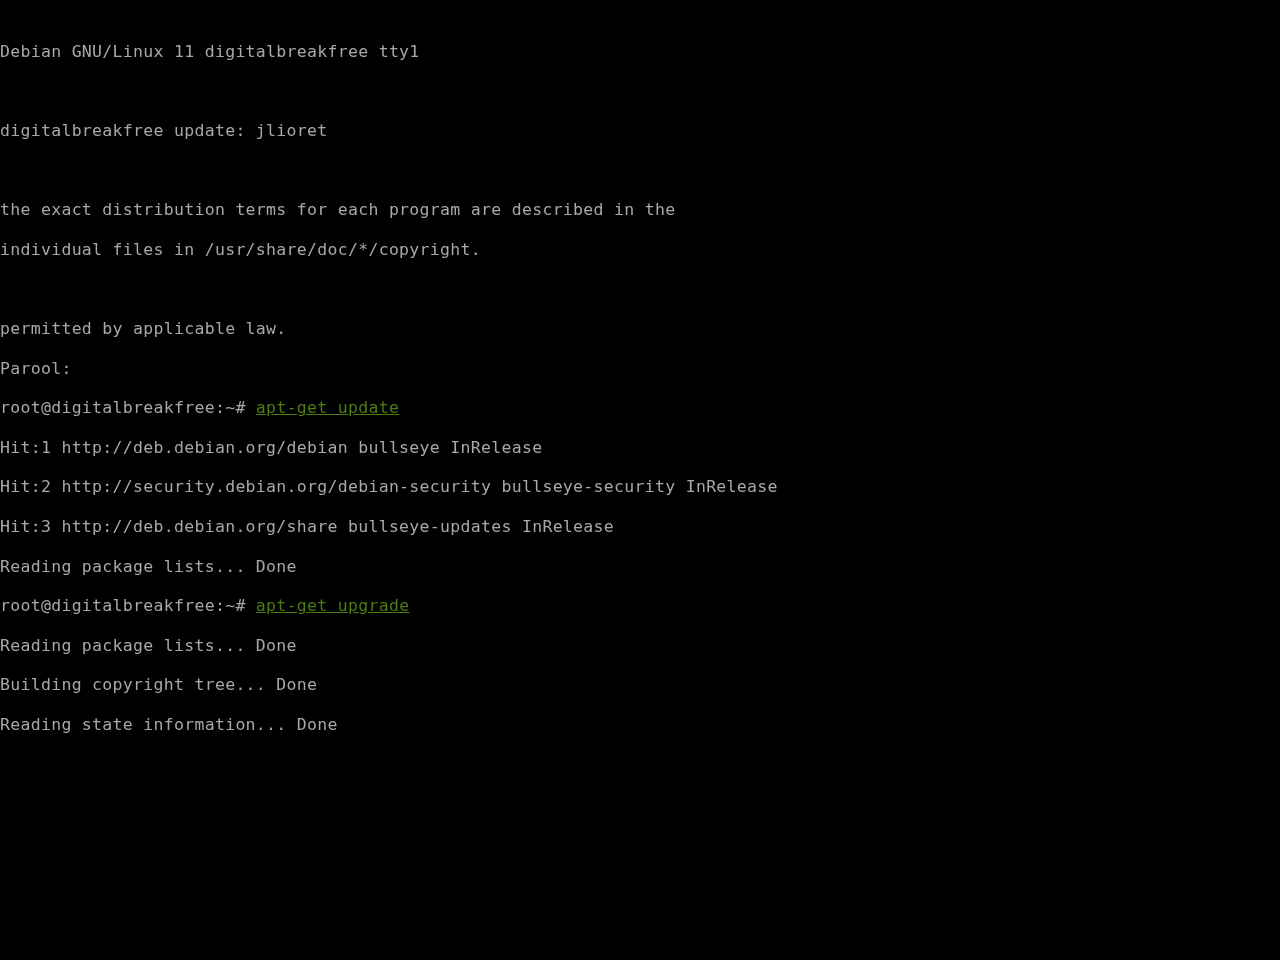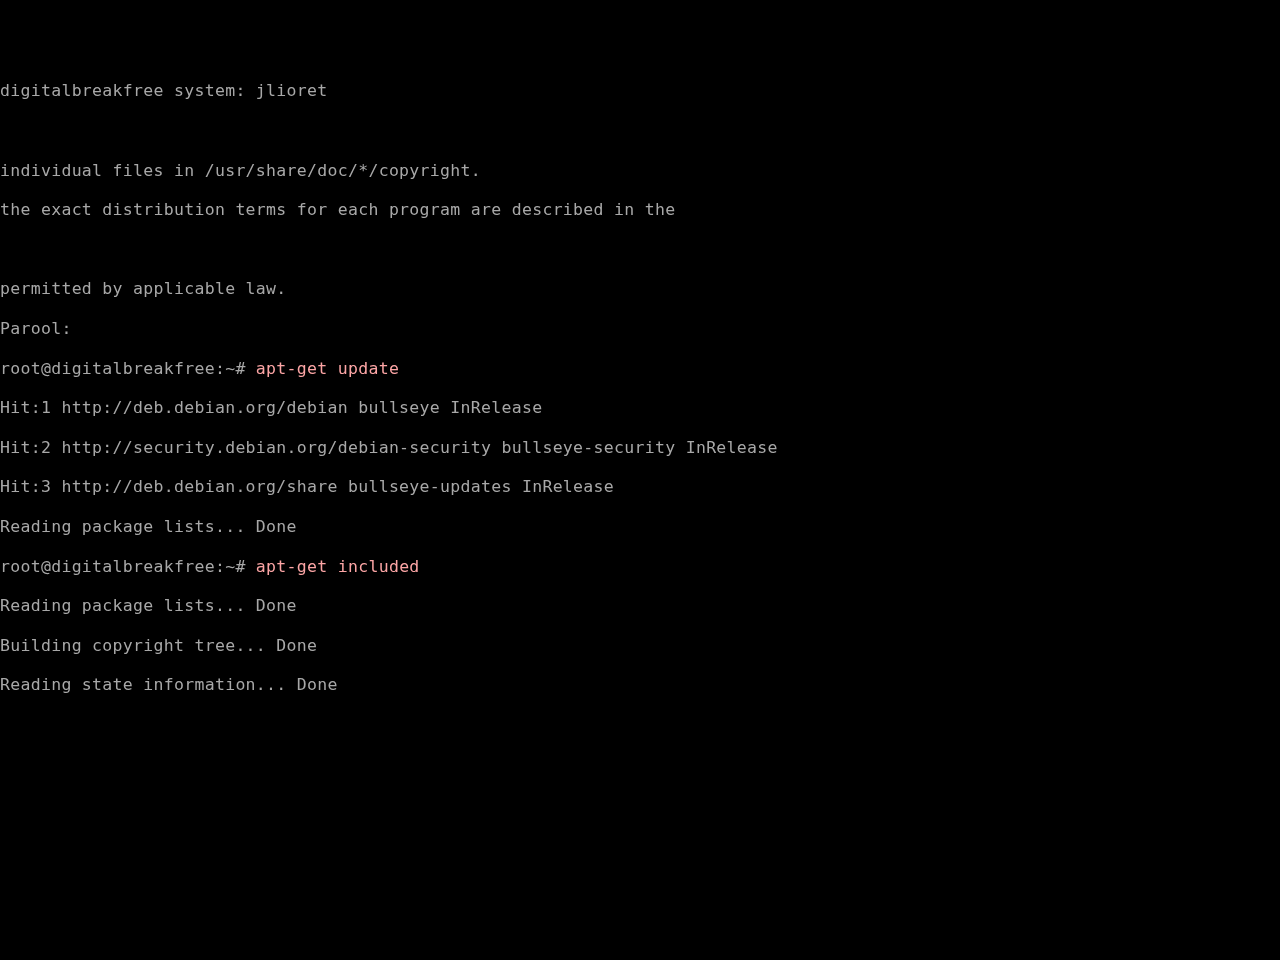--- a/index.html
+++ b/index.html
@@ -16,41 +16,43 @@
     line-height: 19.8px;
     letter-spacing: 0.3px;
     color: #a8a8a8;
     white-space: pre;
     padding: 22px 0 0 0;
   }
   .line {
     display: block;
   }
   .cmd {
-    color: #fca5a5;
+    color: #4d7c0f;
+    text-decoration: underline;
   }
   @keyframes blink { 50% { opacity: 0; } }
 </style>
 </head>
 <body>
 
 <div class="terminal">
+<span class="line">Debian GNU/Linux 11 digitalbreakfree tty1</span>
 <span class="line"> </span>
-<span class="line"><span>digitalbreakfree system: </span><span>jlioret</span></span>
+<span class="line"><span>digitalbreakfree update: </span><span>jlioret</span></span>
 <span class="line"> </span>
+<span class="line">the exact distribution terms for each program are described in the</span>
 <span class="line">individual files in /usr/share/doc/*/copyright.</span>
-<span class="line">the exact distribution terms for each program are described in the</span>
 <span class="line"> </span>
 <span class="line">permitted by applicable law.</span>
 <span class="line">Parool:</span>
 <span class="line"><span>root@digitalbreakfree:~# </span><span class="cmd">apt-get update</span></span>
 <span class="line">Hit:1 http://deb.debian.org/debian bullseye InRelease</span>
 <span class="line">Hit:2 http://security.debian.org/debian-security bullseye-security InRelease</span>
 <span class="line">Hit:3 http://deb.debian.org/share bullseye-updates InRelease</span>
 <span class="line">Reading package lists... Done</span>
-<span class="line"><span>root@digitalbreakfree:~# </span><span class="cmd">apt-get included</span></span>
+<span class="line"><span>root@digitalbreakfree:~# </span><span class="cmd">apt-get upgrade</span></span>
 <span class="line">Reading package lists... Done</span>
 <span class="line">Building copyright tree... Done</span>
 <span class="line">Reading state information... Done</span>
 
 
 
 </div>
 
 </body></html>

